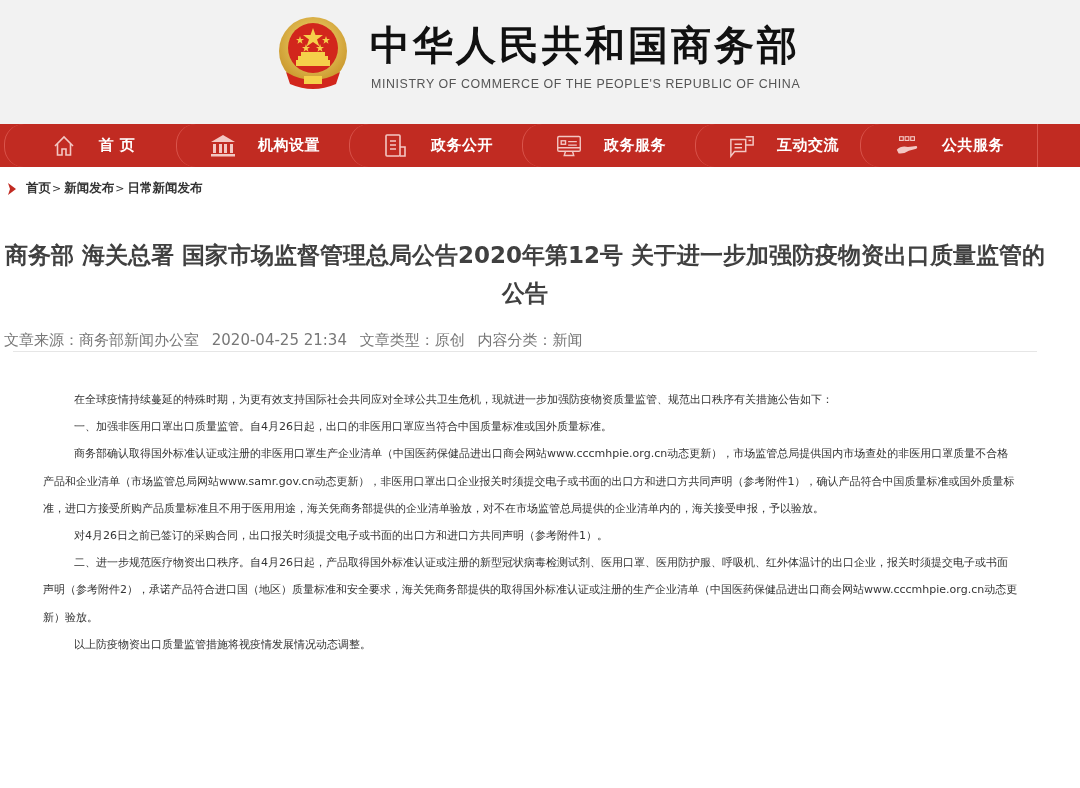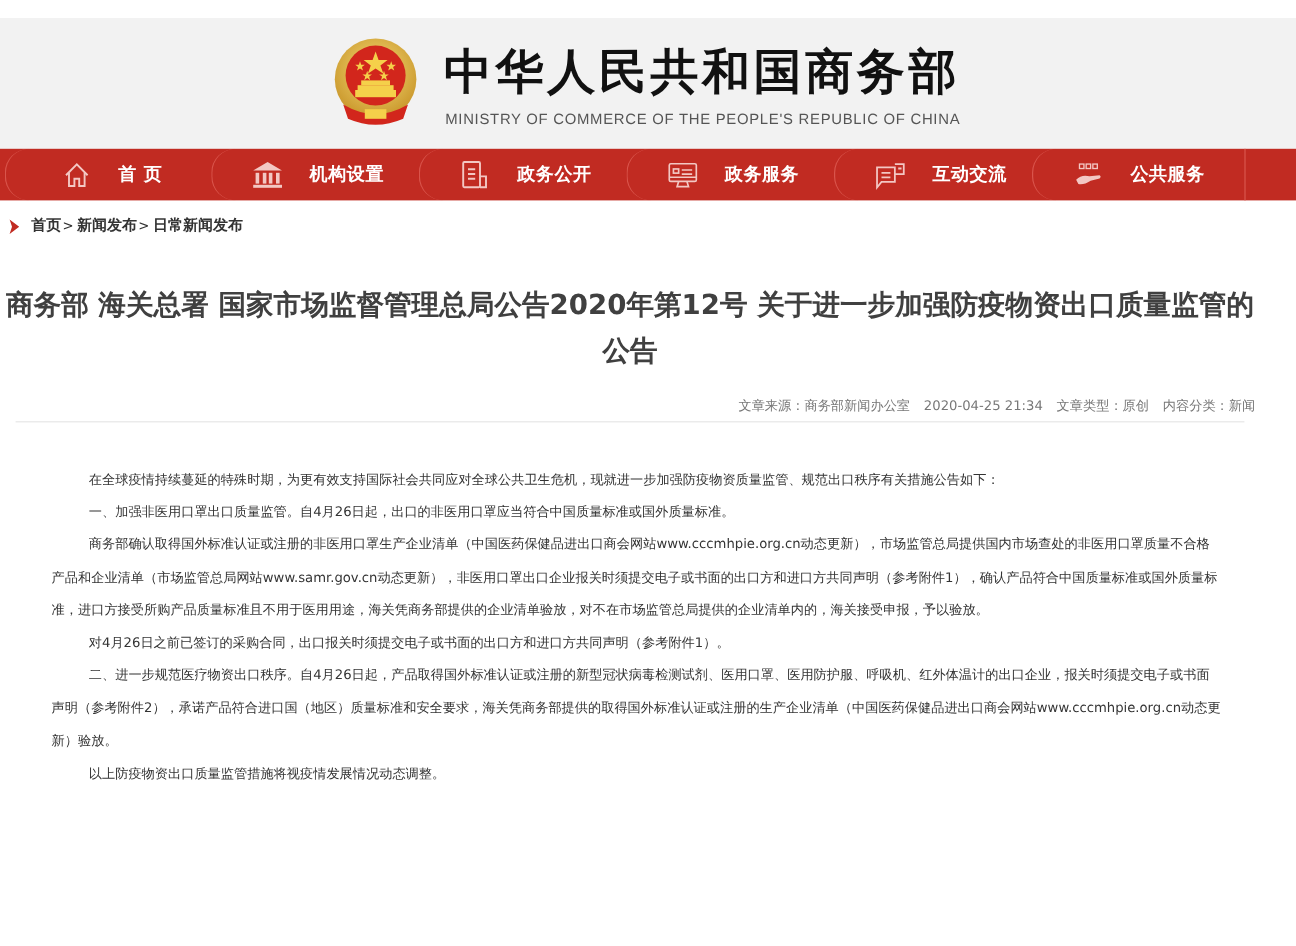--- a/index.html
+++ b/index.html
@@ -1,37 +1,37 @@
 <!DOCTYPE html>
 <html><head>
 <meta charset="utf-8">
 <style>
   * { box-sizing: border-box; margin: 0; padding: 0; }
   html, body { width: 1080px; height: 788px; overflow: hidden; background: #ffffff; }
   body { font-family: "DejaVu Sans", "Liberation Sans", sans-serif; color: #333; position: relative; }
 
-  .header { position: absolute; left: 0; top: 15px; width: 1080px; height: 124px; background: #f2f2f2; }
+  .header { position: absolute; left: 0; top: 0; width: 1080px; height: 124px; background: #f2f2f2; }
   .emblem { position: absolute; left: 276px; top: 14px; width: 74px; height: 78px; }
   .site-title { position: absolute; left: 370px; top: 20px; font-size: 40px; font-weight: bold; color: #111; letter-spacing: 3px; white-space: nowrap; line-height: 50px; }
   .site-subtitle { position: absolute; left: 371px; top: 77px; font-family: "Liberation Sans", sans-serif; font-size: 12.4px; color: #555; letter-spacing: 0.6px; white-space: nowrap; }
 
   .navbar { position: absolute; left: 0; top: 124px; width: 1080px; height: 43px; background: #c12b22; }
   .nav-item { position: absolute; top: 0; height: 43px; width: 177px; display: flex; align-items: center; justify-content: center; border-left: 1px solid #d9554c; color: #fff; border-radius: 20px; }
   .nav-item .icon { width: 26px; height: 26px; margin-right: 22px; display: flex; align-items: center; justify-content: center; }
   .nav-item .label { font-size: 15px; font-weight: bold; letter-spacing: 0.5px; white-space: nowrap; }
   .nav-end { position: absolute; left: 1037px; top: 0; height: 43px; width: 1px; background: #d9554c; }
 
   .breadcrumb { position: absolute; left: 6px; top: 180px; font-size: 12.5px; color: #333; display: flex; align-items: center; white-space: nowrap; }
   .breadcrumb .arrow { width: 12px; height: 14px; margin-right: 8px; }
   .breadcrumb .sep { margin: 0 3px 0 1px; font-size: 11px; }
   .breadcrumb .crumb { color: #333; font-weight: bold; }
 
   .article-title { position: absolute; left: 0; top: 236px; width: 1050px; text-align: center; font-size: 23px; font-weight: bold; color: #404040; line-height: 38px; }
 
-  .meta { position: absolute; left: 0; top: 331px; width: 1050px; text-align: right; font-size: 11px; color: #777; white-space: nowrap; }
+  .meta { position: absolute; left: 0; top: 331px; width: 1050px; text-align: left; font-size: 15px; color: #777; white-space: nowrap; }
   .meta span { margin: 0 4px; }
   .divider { position: absolute; left: 13px; top: 351px; width: 1024px; height: 1px; background: #e6e6e6; }
 
   .body-text { position: absolute; left: 43px; top: 386px; width: 975px; font-size: 11px; color: #333; line-height: 27.2px; }
   .body-text p { text-indent: 31px; }
 </style>
 </head>
 <body>
 
 <div class="header">

